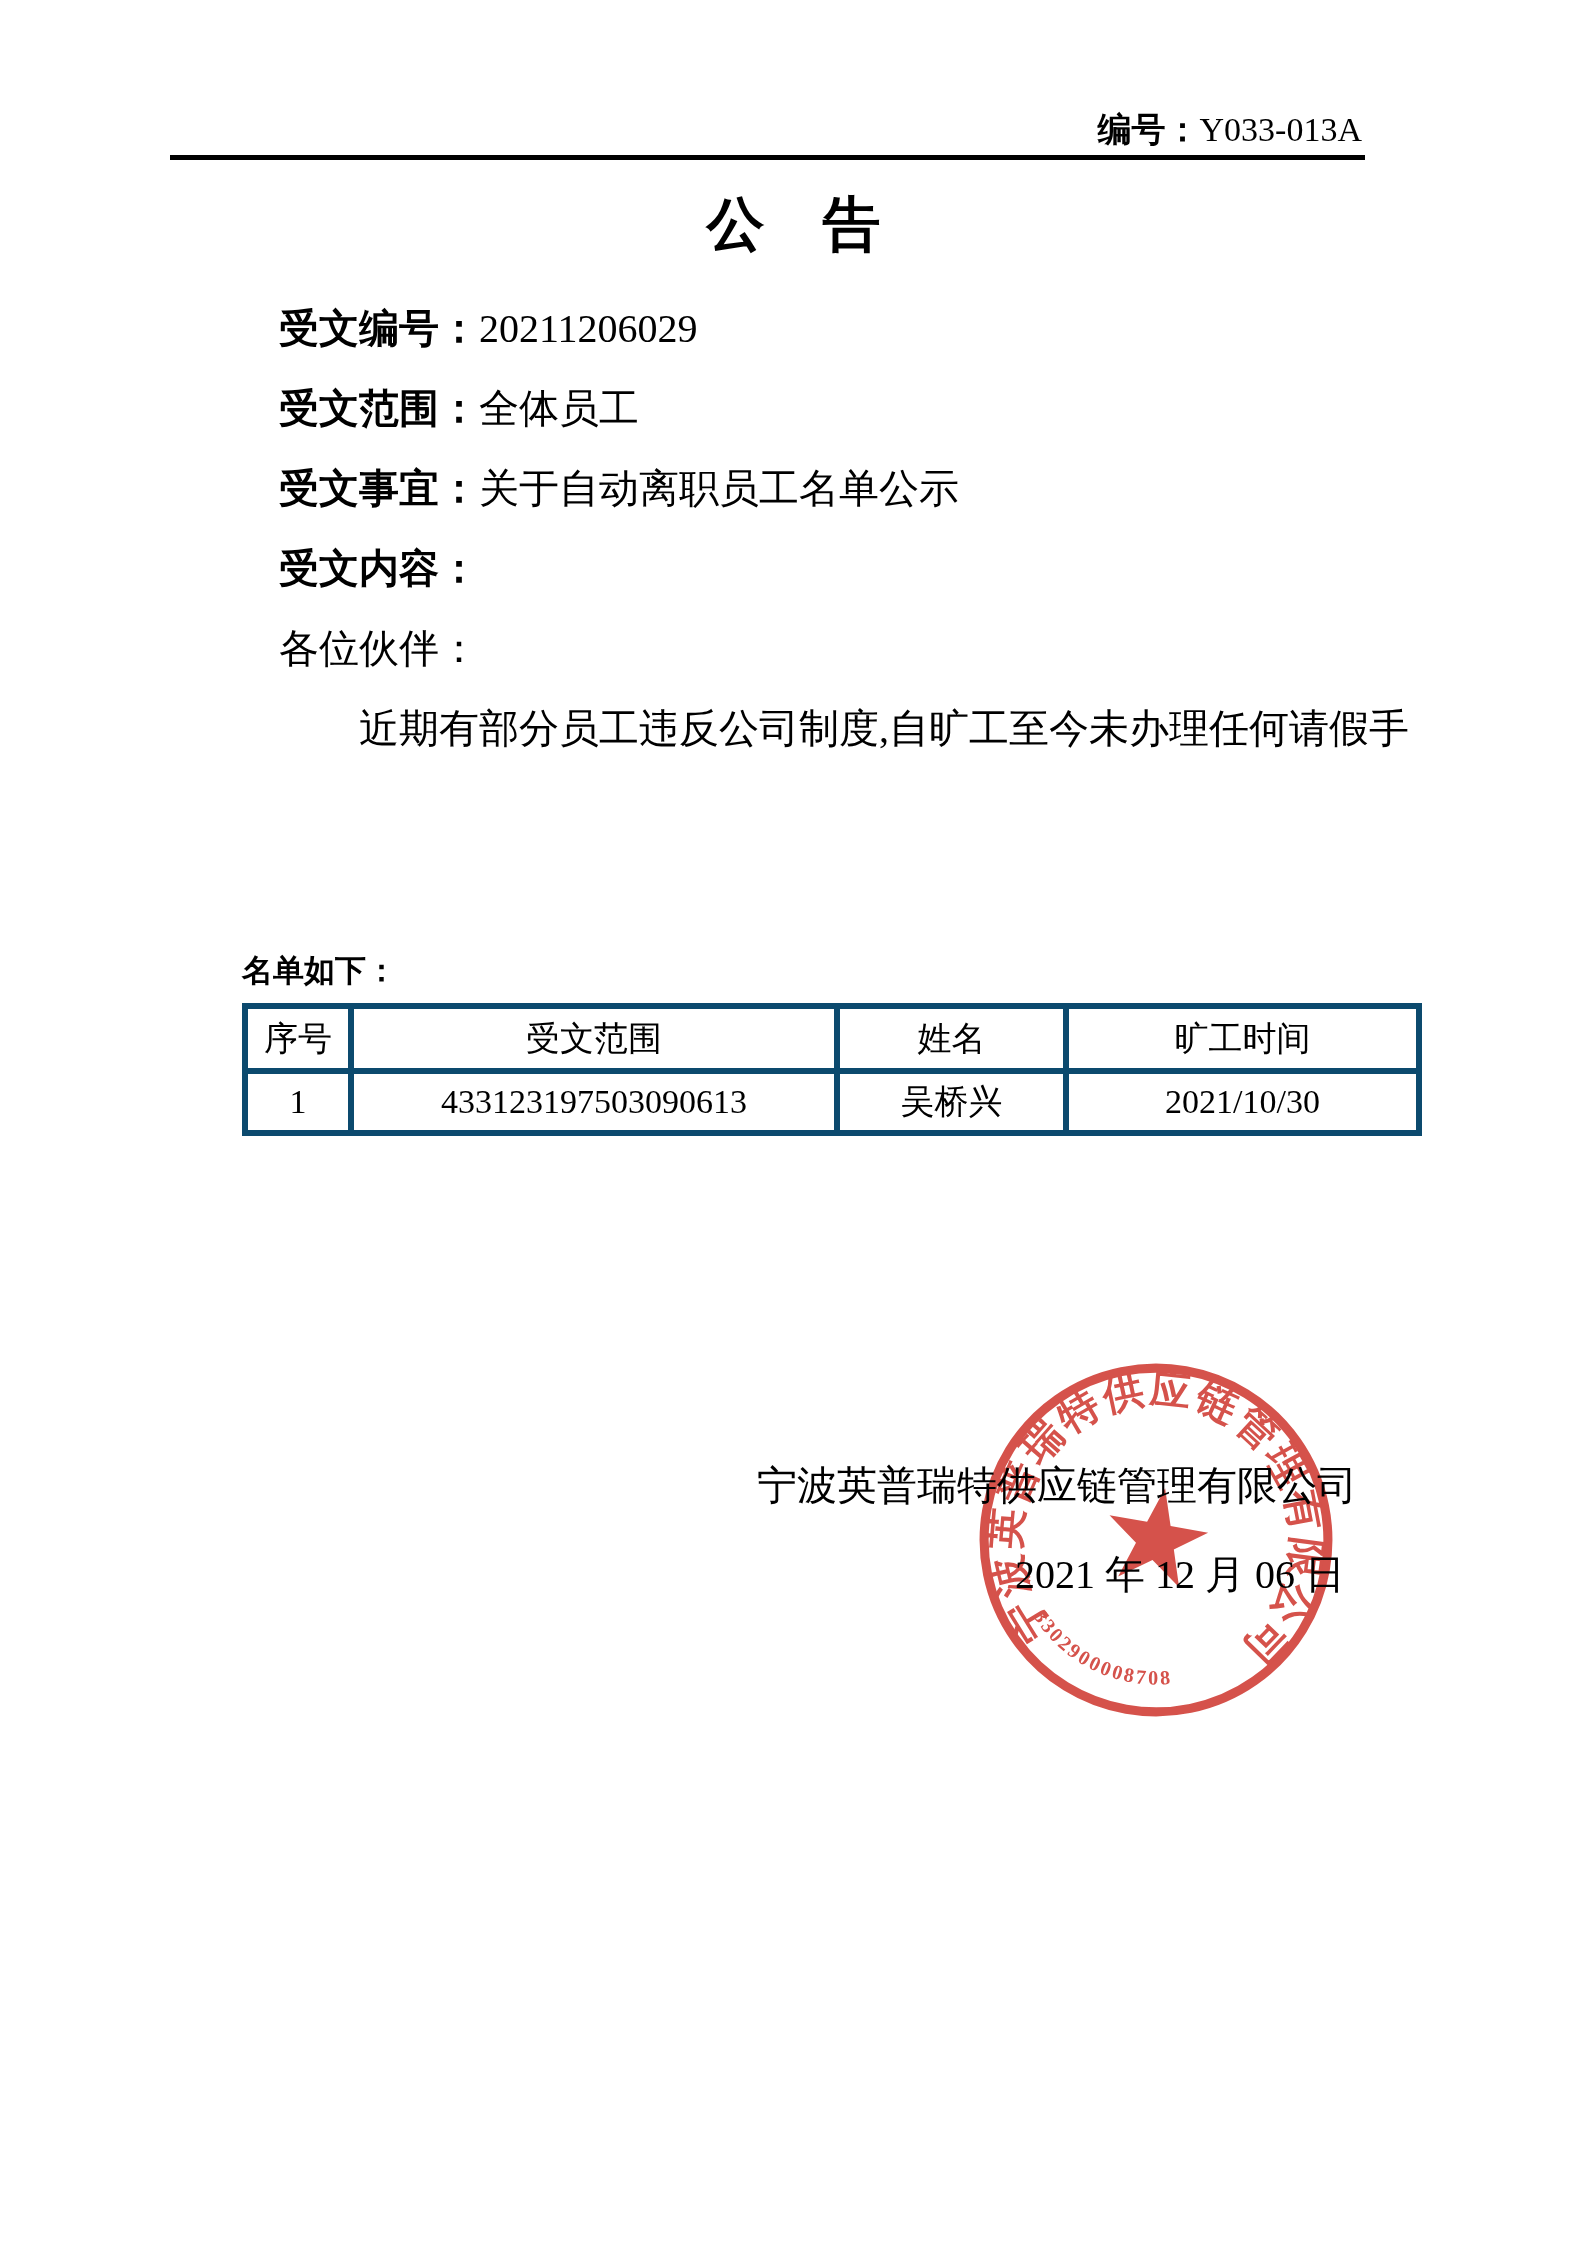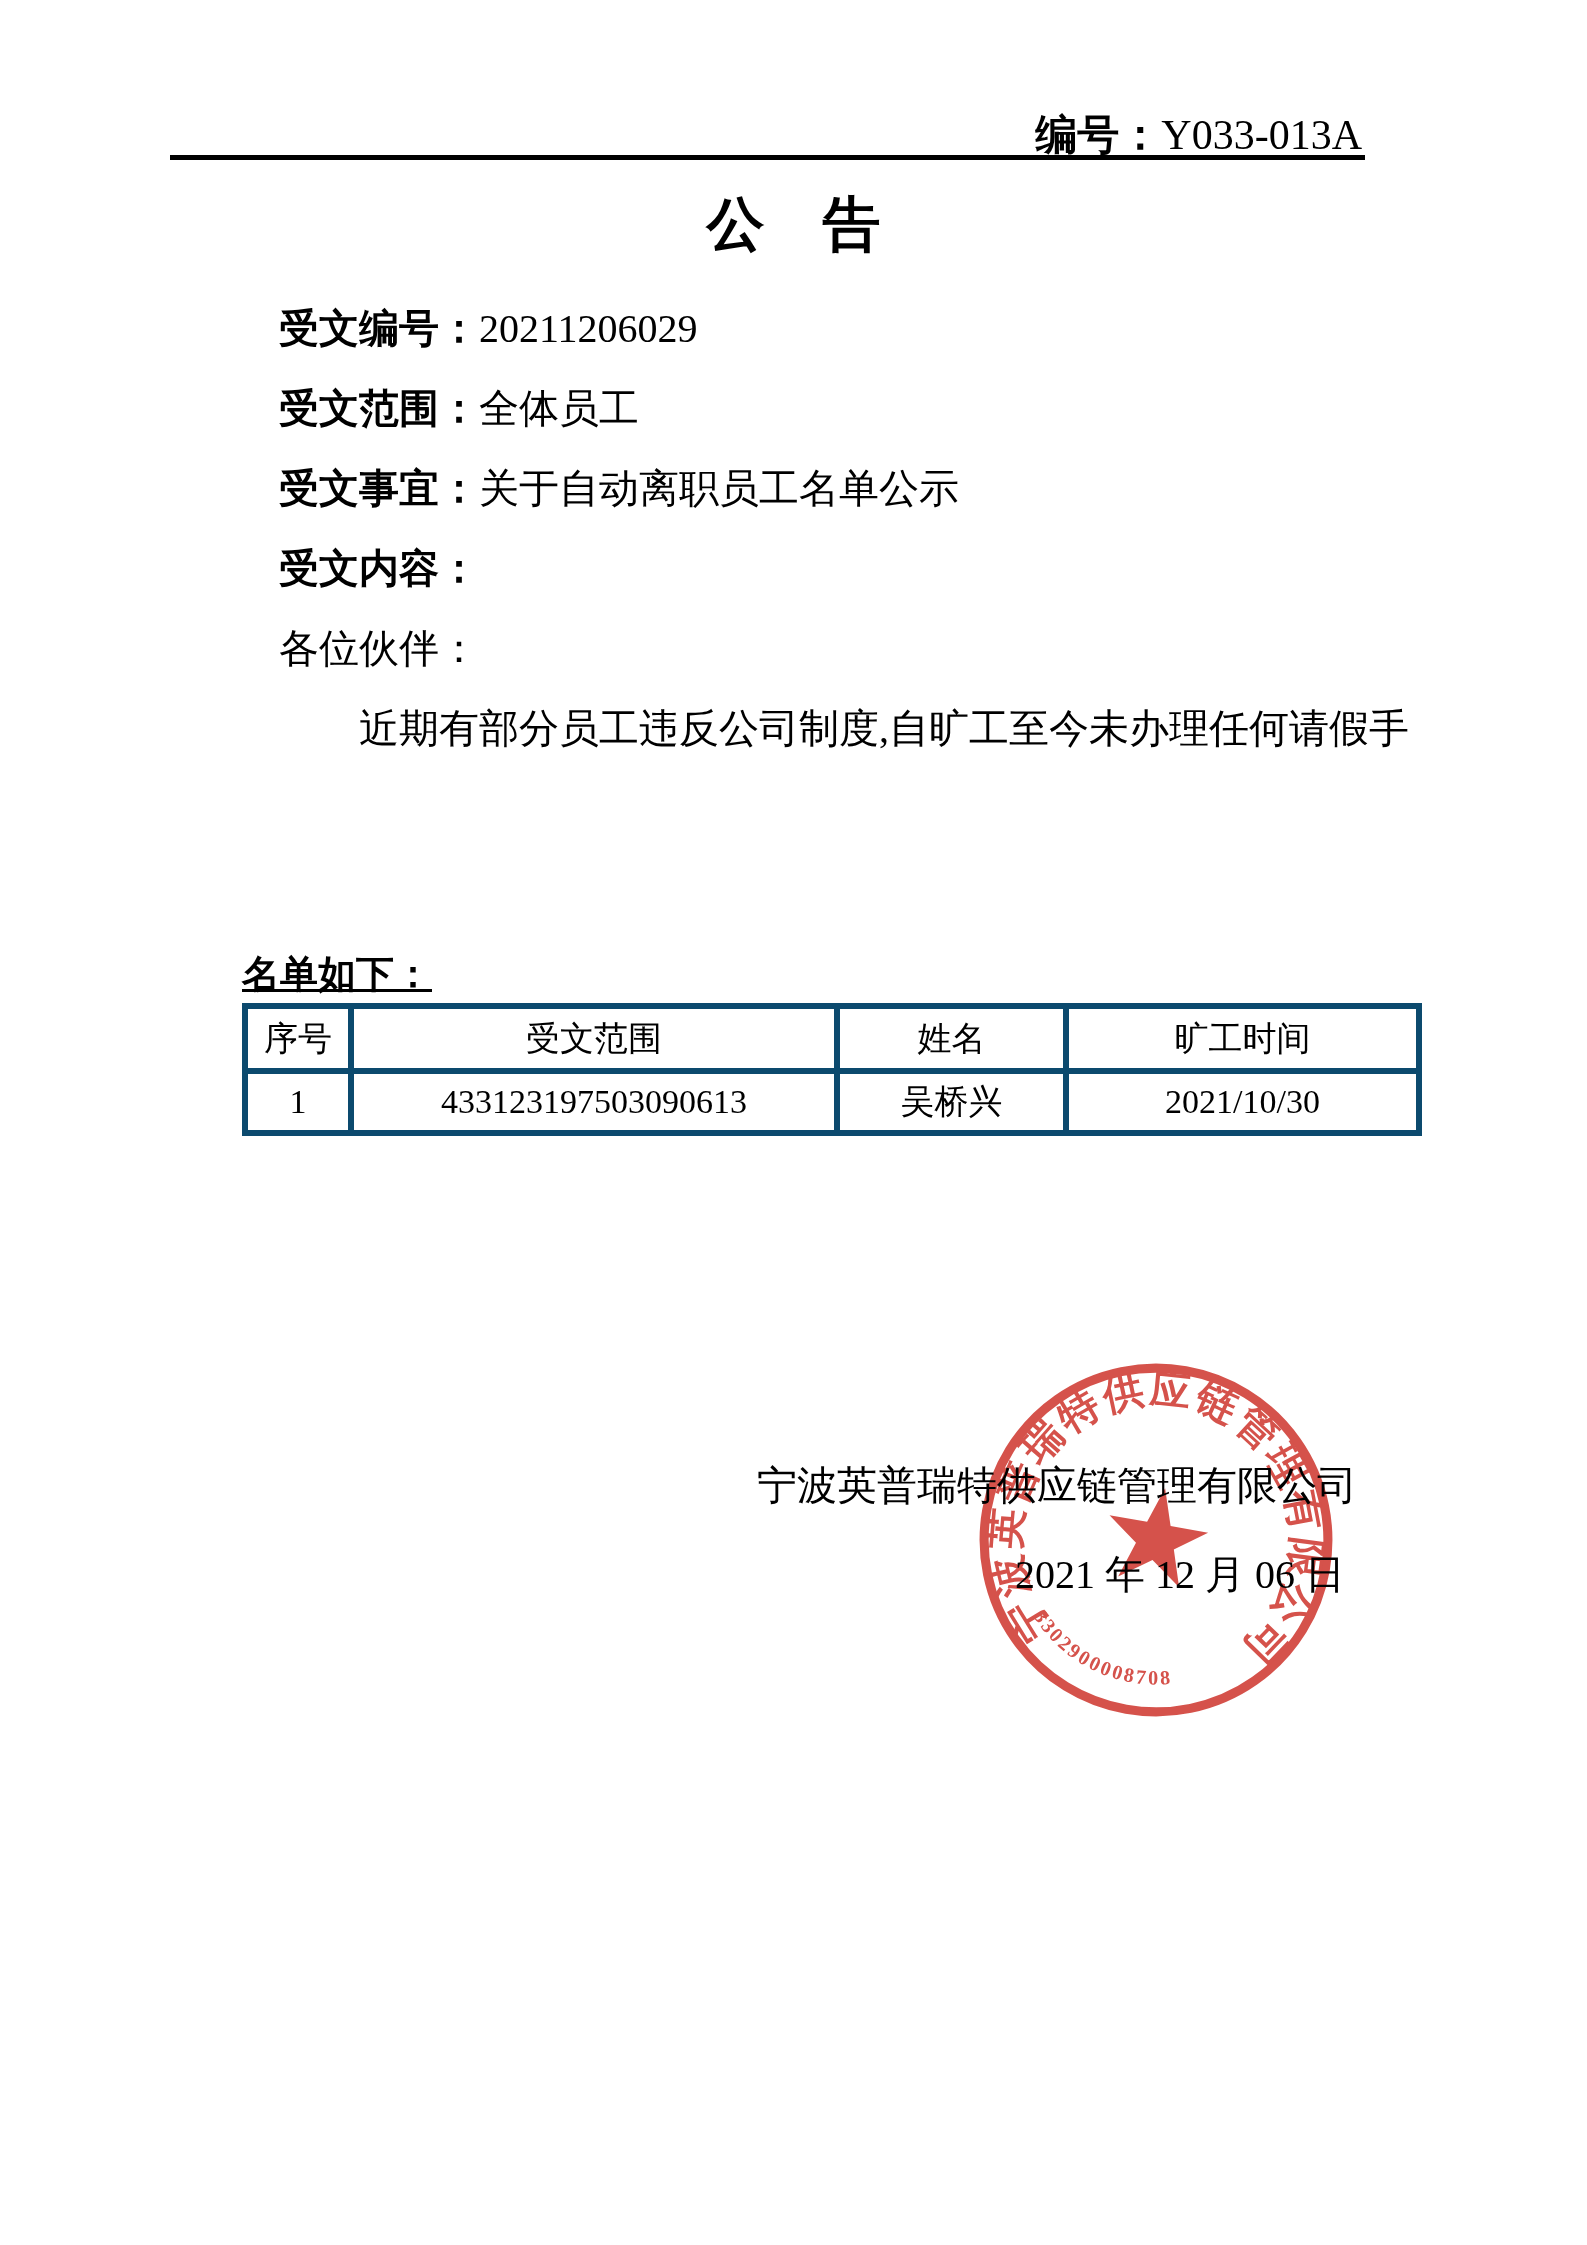--- a/index.html
+++ b/index.html
@@ -11,21 +11,21 @@
     background: #ffffff;
     overflow: hidden;
     font-family: "Liberation Serif", "DejaVu Serif", serif;
     color: #000;
   }
   
   .doc-code {
     position: absolute;
     top: 110px;
     right: 225px;
-    font-size: 42px;
+    font-size: 34px;
     line-height: 1.2;
     white-space: nowrap;
   }
   .doc-code .code-label { font-weight: bold; }
   .head-rule {
     position: absolute;
     top: 155px;
     left: 170px;
     width: 1195px;
     height: 5px;
@@ -57,24 +57,23 @@
     white-space: nowrap;
   }
   .content .field-label { font-weight: bold; }
   .content .body-line { white-space: nowrap; }
   .content .indent { text-indent: 2em; text-align: center; }
   
   .list-heading {
     position: absolute;
     top: 952px;
     left: 242px;
-    font-size: 38px;
+    font-size: 31px;
     font-weight: bold;
     line-height: 1.2;
-    text-decoration: underline;
   }
   
   .roster {
     position: absolute;
     top: 1003px;
     left: 242px;
     border-collapse: collapse;
     table-layout: fixed;
     font-size: 34px;
   }

